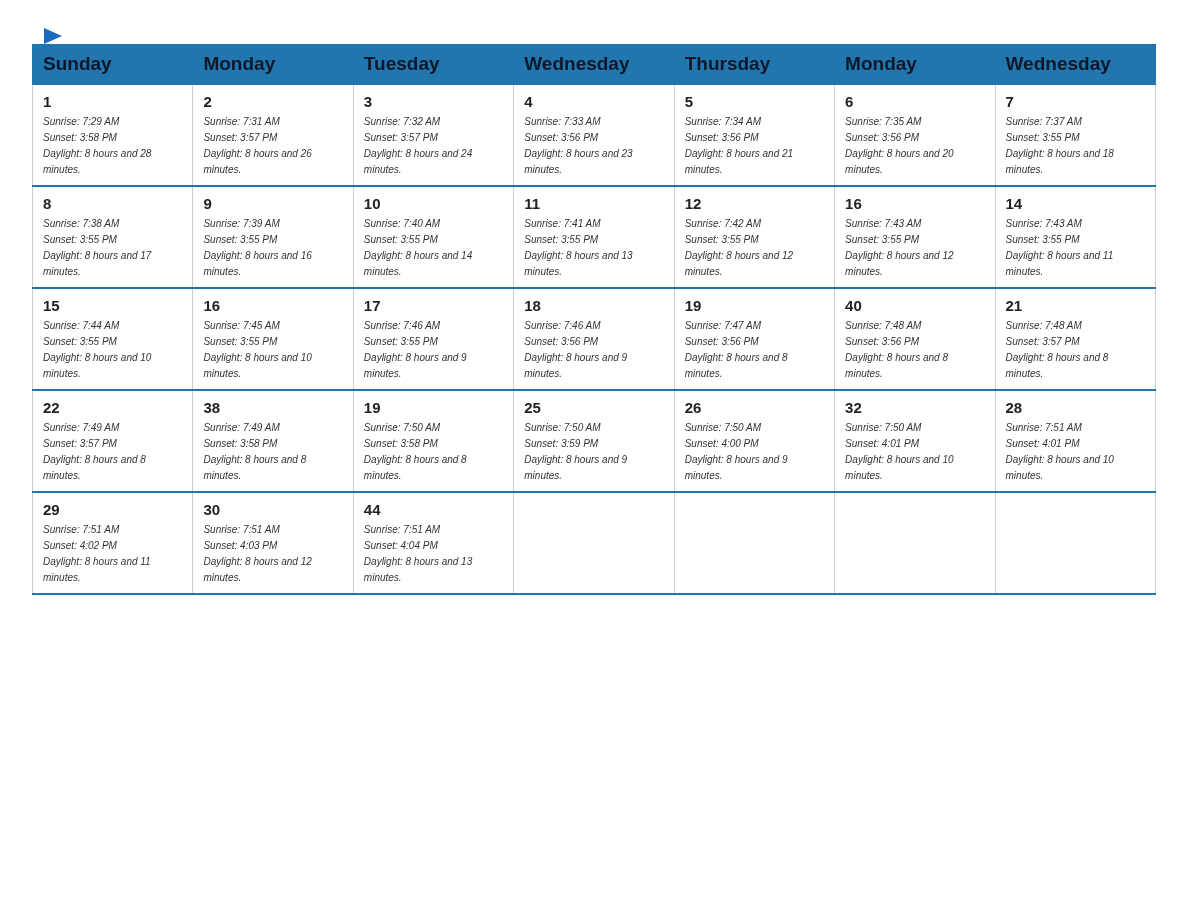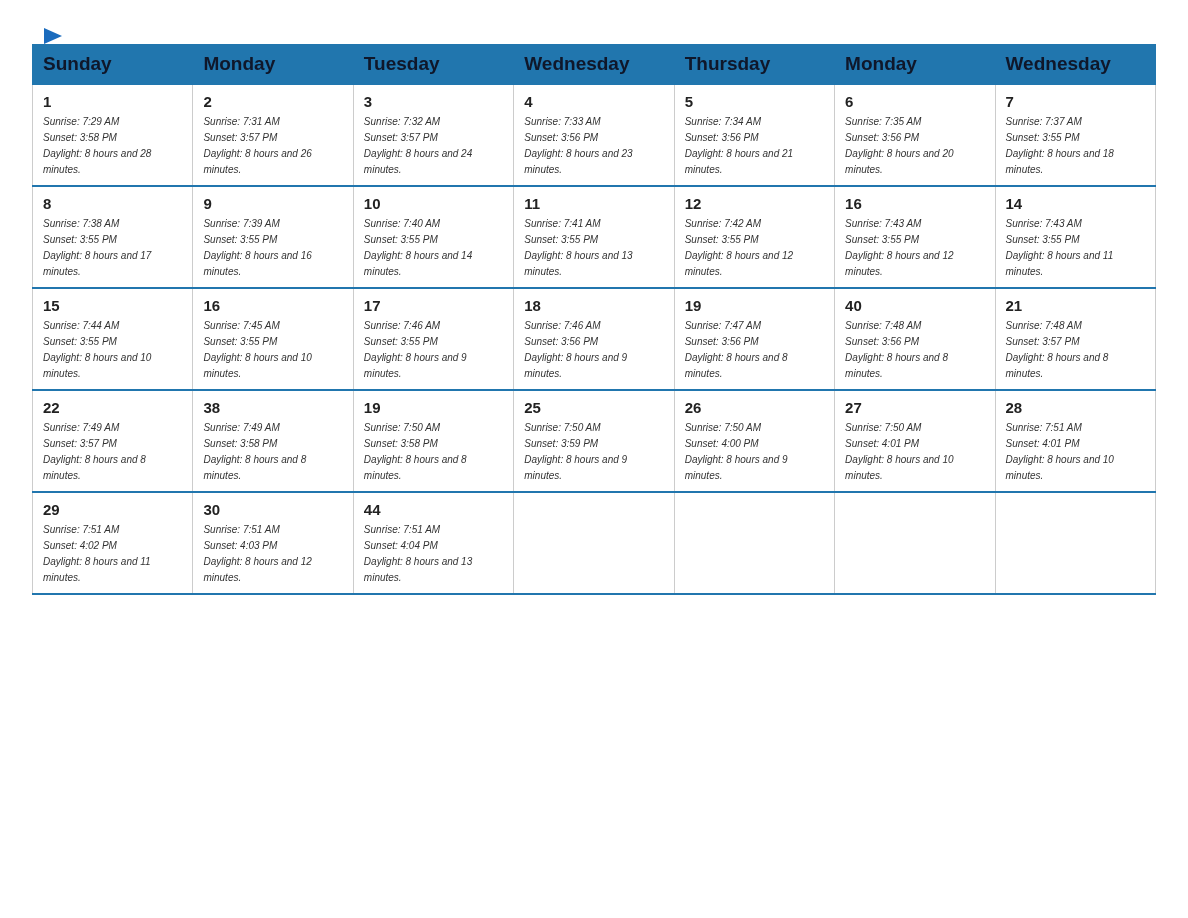--- a/index.html
+++ b/index.html
@@ -225,21 +225,21 @@
       </td>
         <td>
         <span class="day-num">25</span>
         <span class="day-info">Sunrise: 7:50 AM<br>Sunset: 3:59 PM<br>Daylight: 8 hours and 9 minutes.</span>
       </td>
         <td>
         <span class="day-num">26</span>
         <span class="day-info">Sunrise: 7:50 AM<br>Sunset: 4:00 PM<br>Daylight: 8 hours and 9 minutes.</span>
       </td>
         <td>
-        <span class="day-num">27</span>
+        <span class="day-num">32</span>
         <span class="day-info">Sunrise: 7:50 AM<br>Sunset: 4:01 PM<br>Daylight: 8 hours and 10 minutes.</span>
       </td>
         <td>
         <span class="day-num">28</span>
         <span class="day-info">Sunrise: 7:51 AM<br>Sunset: 4:01 PM<br>Daylight: 8 hours and 10 minutes.</span>
       </td>
       </tr>
       <tr>
         <td>
         <span class="day-num">29</span>

